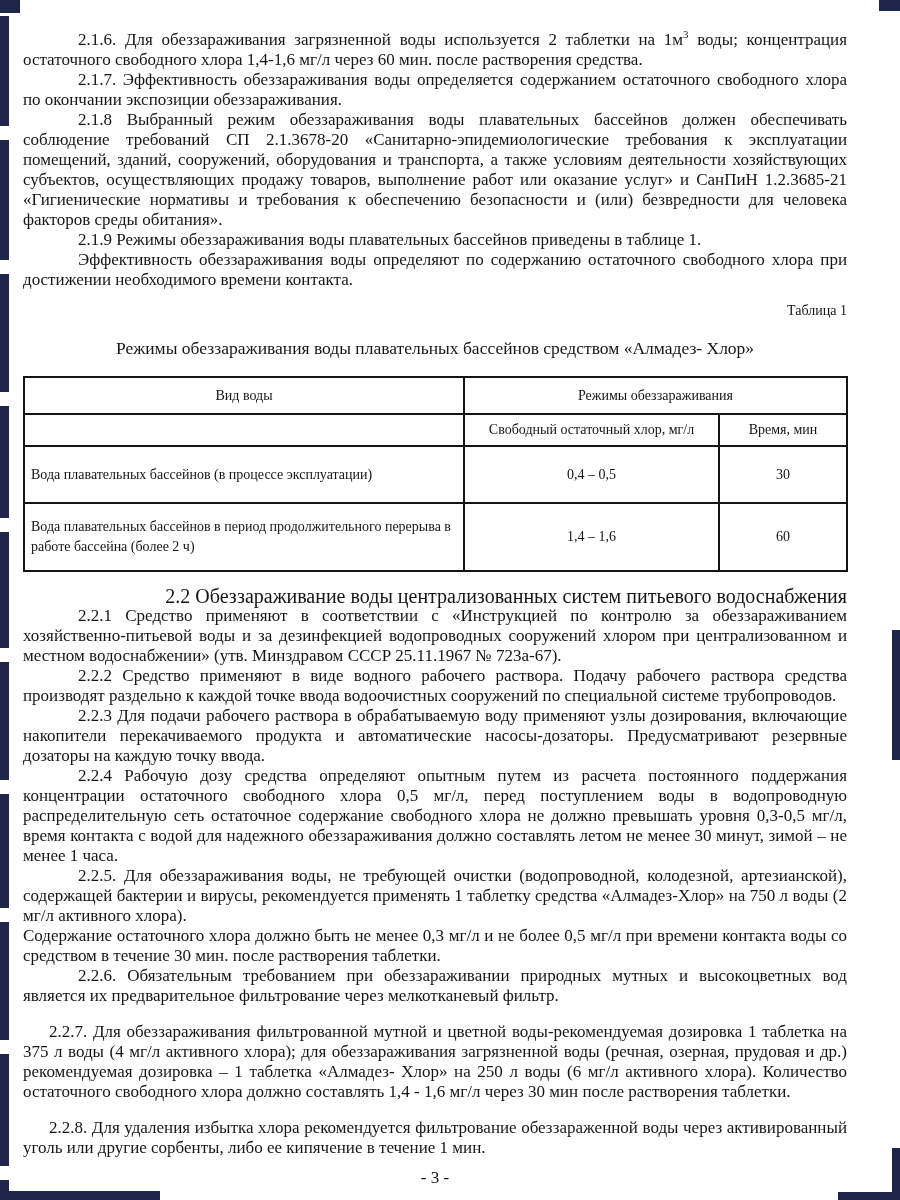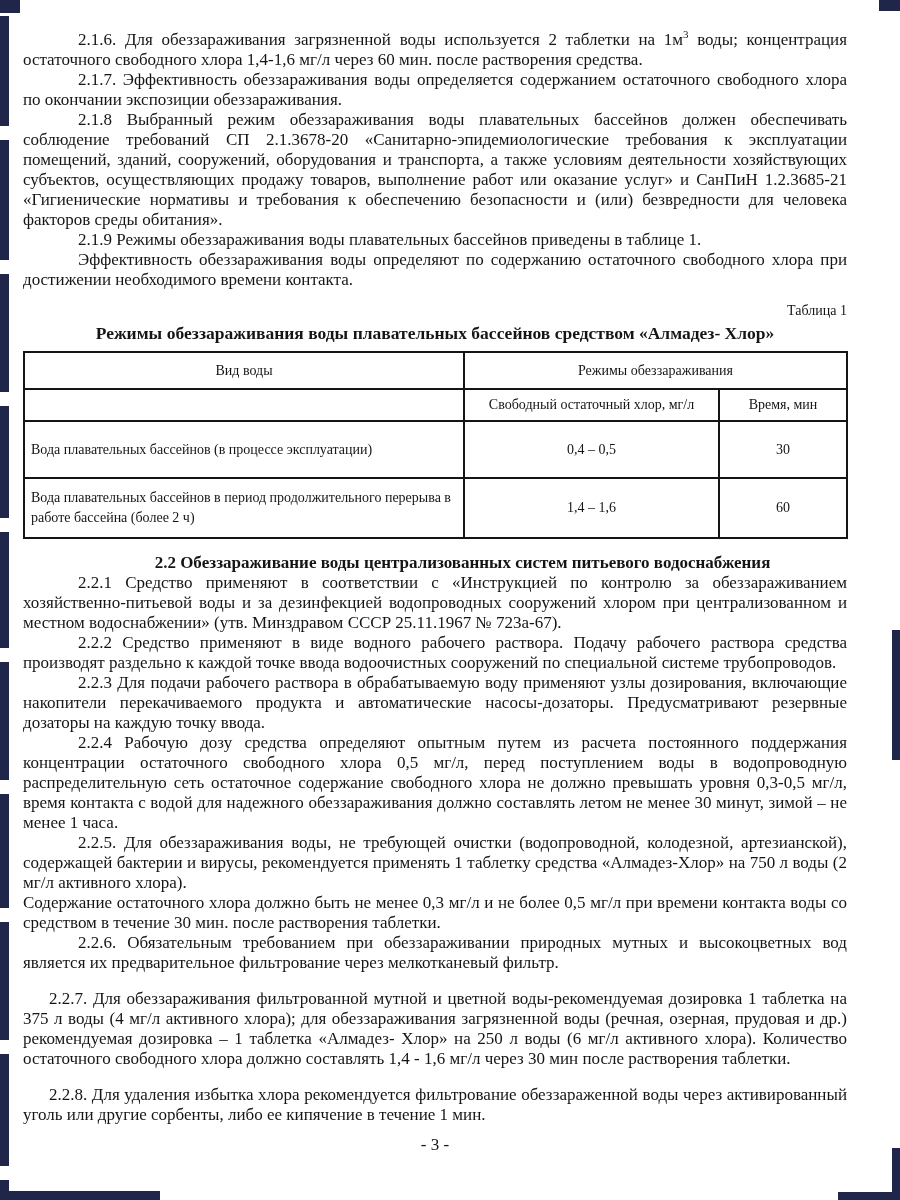--- a/index.html
+++ b/index.html
@@ -32,37 +32,37 @@
     font-size: 17px;
     line-height: 20px;
     text-align: justify;
     text-indent: 55px;
     color: #151515;
   }
   .para.no-indent { text-indent: 0; }
   .para.small-indent { text-indent: 26px; margin-top: 16px; }
   .section-heading {
     margin: 14px 0 0 0;
-    font-size: 17px;
+    font-size: 20px;
     line-height: 20px;
-    font-weight: bold;
+    font-weight: normal;
     text-indent: 55px;
-    text-align: center;
+    text-align: right;
   }
   .table-caption {
     margin: 11px 0 0 0;
     font-size: 14px;
     line-height: 20px;
     text-align: right;
   }
   .table-title {
-    margin: 2px;
+    margin: 17px;
     font-size: 17.5px;
     line-height: 21px;
-    font-weight: bold;
+    font-weight: normal;
     text-align: center;
   }
   table.modes {
     border-collapse: collapse;
     table-layout: fixed;
     width: 823px;
     margin-top: 7px;
   }
   table.modes td {
     border: 2px solid #151515;
@@ -70,21 +70,21 @@
     line-height: 20px;
     padding: 1px 6px;
     vertical-align: middle;
     color: #151515;
   }
   td.c { text-align: center; }
   td.l { text-align: left; }
   tr.hrow1 { height: 37px; }
   tr.hrow2 { height: 32px; }
   tr.drow1 { height: 57px; }
-  tr.drow2 { height: 60px; }
+  tr.drow2 { height: 68px; }
   .sup {
     font-size: 11px;
     line-height: 0;
     vertical-align: super;
   }
   .footer {
     margin: 10px 0 0 0;
     font-size: 17px;
     line-height: 20px;
     text-align: center;

